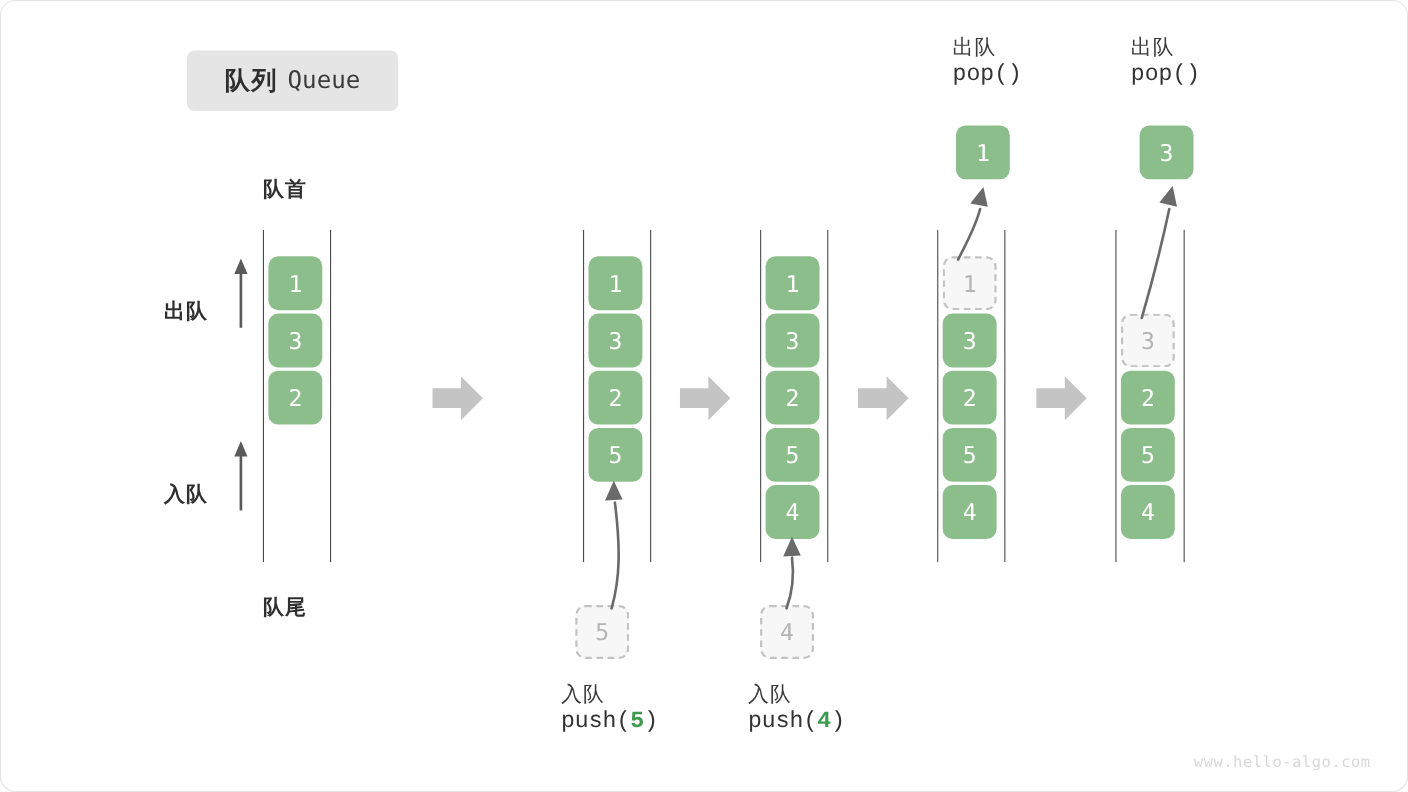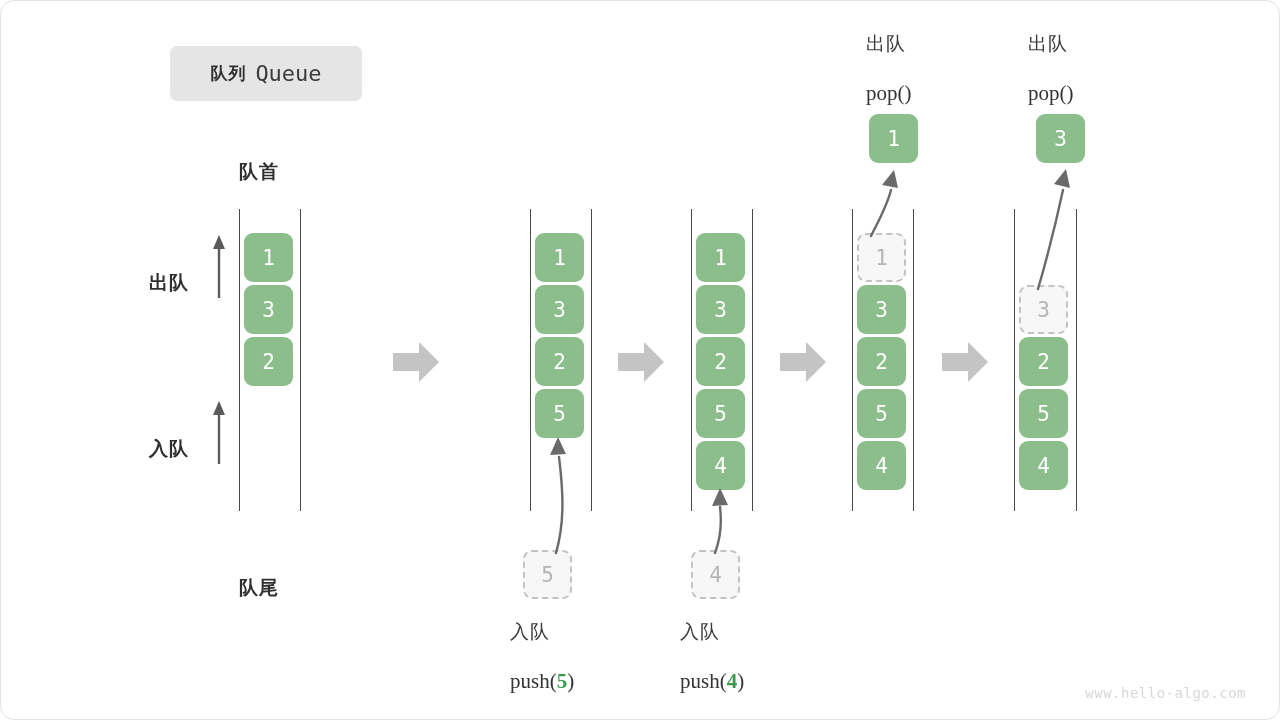--- a/index.html
+++ b/index.html
@@ -27,21 +27,21 @@
     width: 192px;
     height: 55px;
     background: #e5e5e5;
     border-radius: 7px;
     display: flex;
     align-items: center;
     justify-content: center;
     gap: 9px;
   }
   .title-cn {
-    font-size: 17px;
+    font-size: 23px;
     font-weight: bold;
     color: #2f2f2f;
     letter-spacing: 1px;
   }
   .title-en {
     font-family: "DejaVu Sans Mono", monospace;
     font-size: 22px;
     color: #3c3c3c;
     letter-spacing: 0px;
     text-align: center;
@@ -63,27 +63,26 @@
     text-align: left;
   }
   .op-cn {
     font-size: 19px;
     color: #3a3a3a;
     letter-spacing: 1px;
     display: block;
     line-height: 1.0;
   }
   .op-code {
-    font-family: Liberation Serif, serif;
+    font-family: Liberation Mono, monospace;
     font-size: 21px;
     color: #333333;
     display: block;
     line-height: 1.55;
     letter-spacing: 0px;
-    margin-top: 24px;
   }
   .op-code .arg { color: #3c9a4e; font-weight: bold; }
 
   
   .rail {
     position: absolute;
     width: 1px;
     background: #4a4a4a;
   }
 
@@ -132,21 +131,21 @@
 <body>
 
 <div id="canvas">
 
   <div class="title-badge">
     <span class="title-cn">队列</span>
     <span class="title-en">Queue</span>
   </div>
 
   <div class="cn-label" style="left:238px; top:158px;">队首</div>
-  <div class="cn-label" style="left:238px; top:574px;">队尾</div>
+  <div class="cn-label" style="left:238px; top:538px;">队尾</div>
 
   <div class="cn-label" style="left:148px; top:269px;">出队</div>
   <div class="cn-label" style="left:148px; top:435px;">入队</div>
 
   <svg class="dir-arrow" style="left:207px; top:233px;" width="22" height="66" viewBox="0 0 22 66">
     <line x1="11" y1="64" x2="11" y2="12" stroke="#5a5a5a" stroke-width="2.4"></line>
     <polygon points="11,1 5,15 17,15" fill="#5a5a5a"></polygon>
   </svg>
   <svg class="dir-arrow" style="left:207px; top:399px;" width="22" height="66" viewBox="0 0 22 66">
     <line x1="11" y1="64" x2="11" y2="12" stroke="#5a5a5a" stroke-width="2.4"></line>

